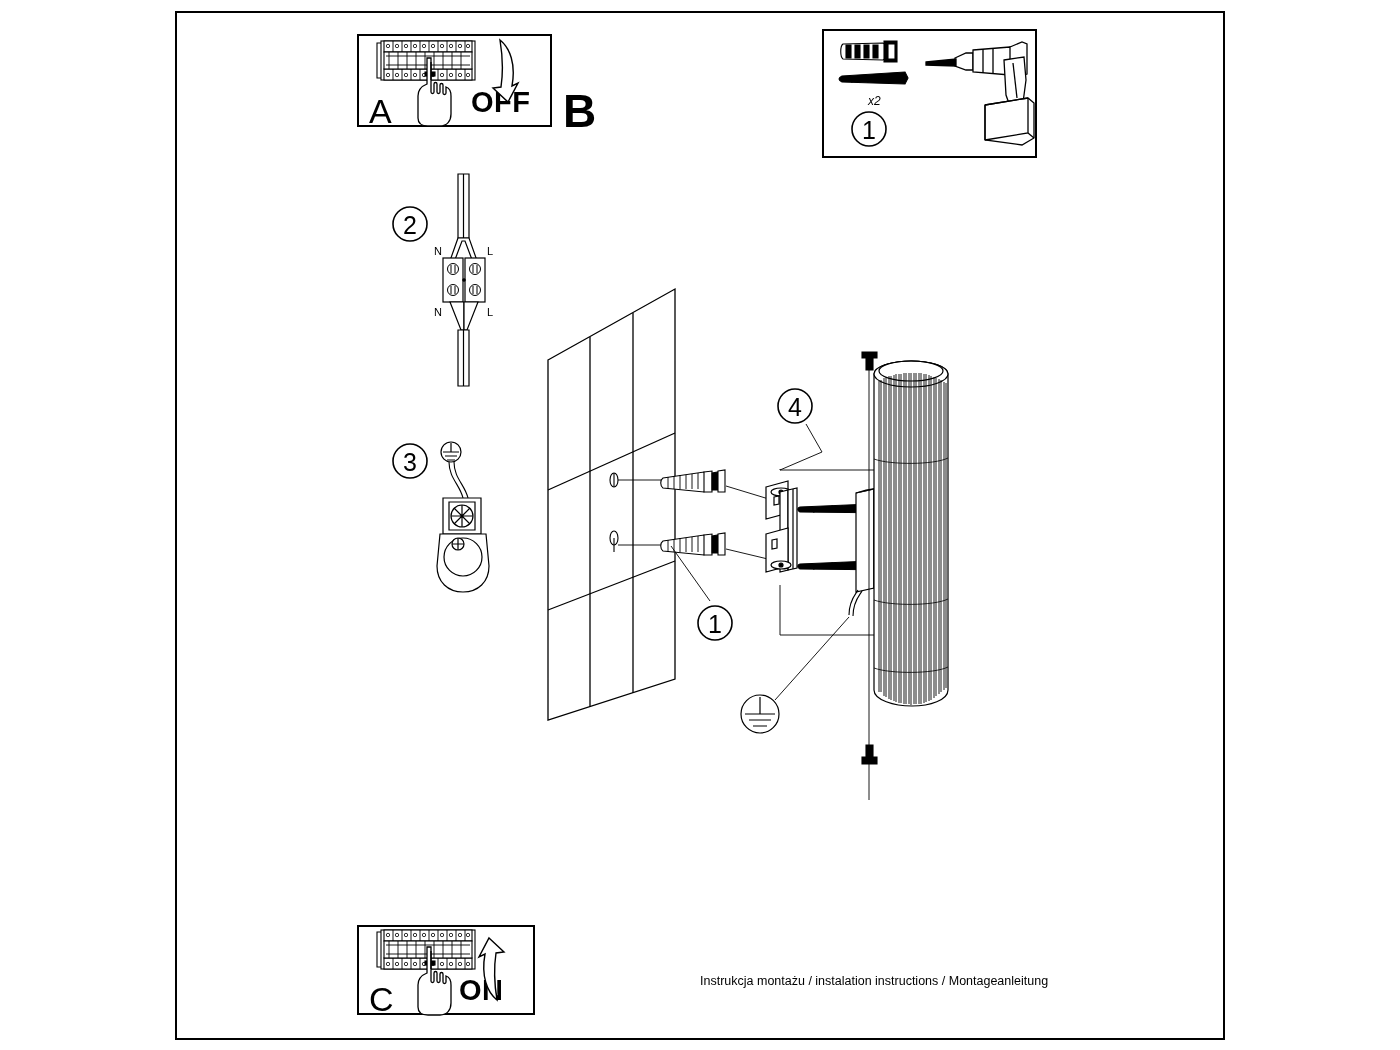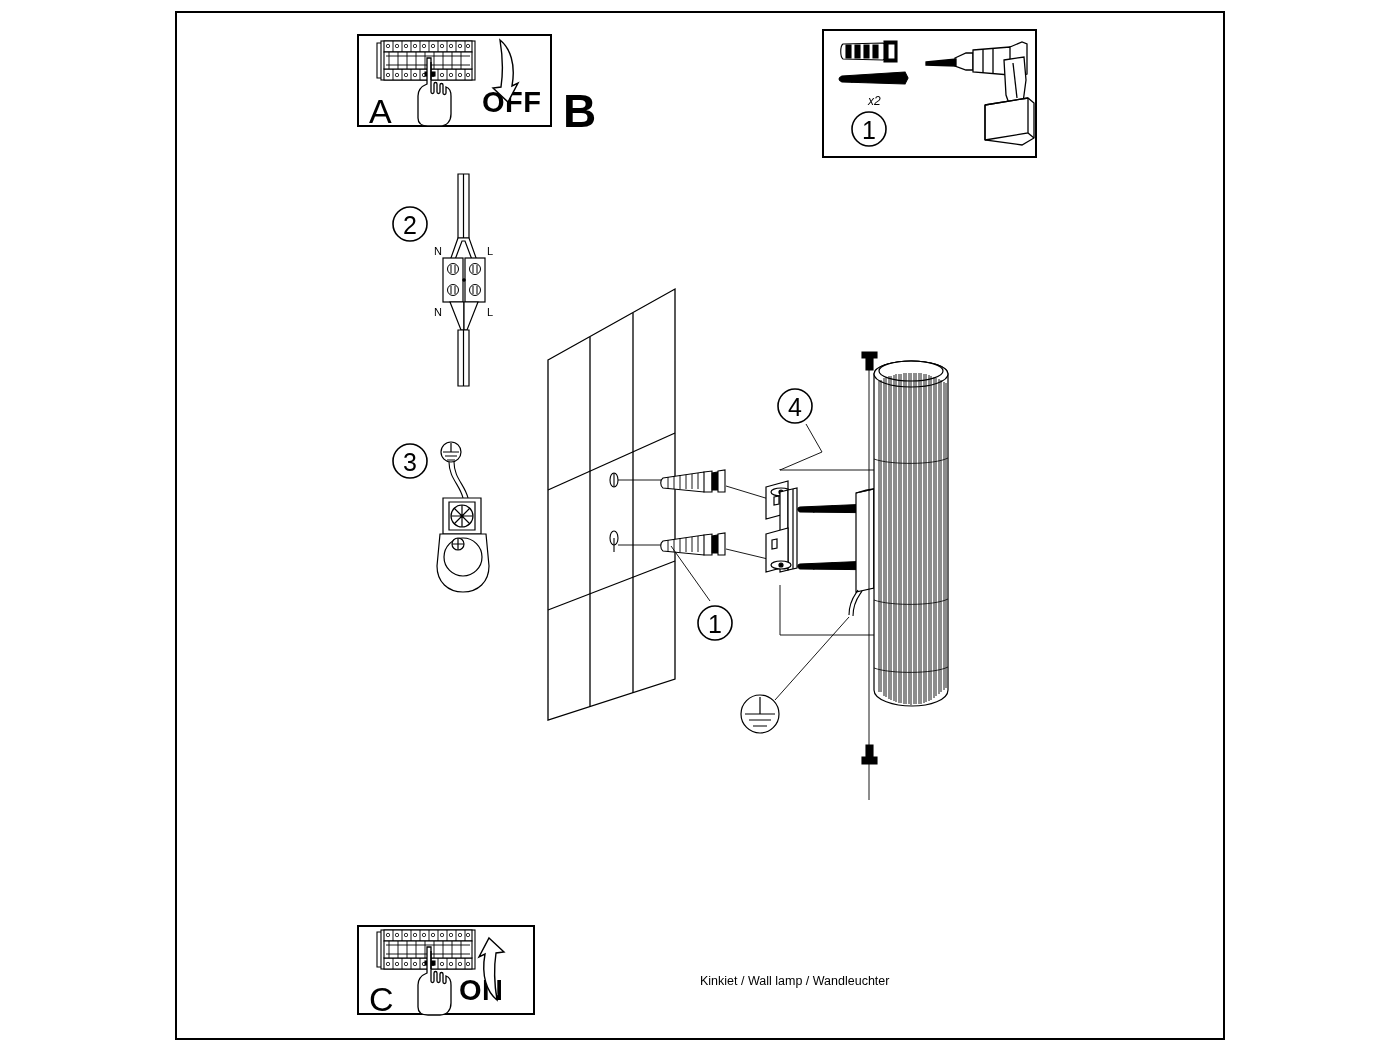--- a/index.html
+++ b/index.html
@@ -10,21 +10,21 @@
   .panel{position:absolute;border:2px solid #000;box-sizing:border-box;background:#fff;}
   #panel-a{left:357px;top:34px;width:195px;height:93px;}
   #panel-1{left:822px;top:29px;width:215px;height:129px;}
   #panel-c{left:357px;top:925px;width:178px;height:90px;}
   .panel-letter{position:absolute;font-size:34px;line-height:1;font-weight:400;
        font-family:"Liberation Sans", sans-serif;}
   #letter-a{left:369px;top:94px;}
   #letter-b{left:563px;top:88px;font-size:46px;font-weight:bold;}
   #letter-c{left:369px;top:982px;}
   .word{position:absolute;font-size:29px;font-weight:bold;letter-spacing:.5px;}
-  #word-off{left:482px;top:86px;}
+  #word-off{left:471px;top:86px;}
   #word-on{left:459px;top:974px;}
   .x2{position:absolute;font-size:12px;font-style:italic;left:868px;top:62px;margin-top:32px;}
   .footer{position:absolute;left:700px;top:972px;font-size:12.5px;line-height:1.5;}
   svg{position:absolute;left:0;top:0;overflow:visible;}
   .ln{fill:none;stroke:#000;}
   .f-w{fill:#fff;stroke:#000;}
   .f-b{fill:#000;stroke:#000;}
   .num{font-family:"Liberation Sans", sans-serif;font-size:25px;text-anchor:middle;
        dominant-baseline:central;fill:#000;}
   .nlbl{font-family:"Liberation Sans", sans-serif;font-size:11px;fill:#000;}
@@ -394,14 +394,14 @@
         L437 973 C437 971 434 971 434 973 L434 981 C434 983 431 983 431 981 L431 947 Z"></path>
     <path class="ln" d="M431 951 L431 969"></path>
   </g>
   <g stroke-width="1.4">
     <path class="f-w" d="M489 938 L504 952 L496 953 C493 973 495 988 497 1000
          C487 992 481 976 485 954 L479 957 Z"></path>
   </g>
 </svg>
 
 <div class="footer">
-  <div>Kinkiet / Wall lamp / Wandleuchter</div>
+  <div>Instrukcja montażu / instalation instructions / Montageanleitung</div>
 </div>
 
 </body></html>

